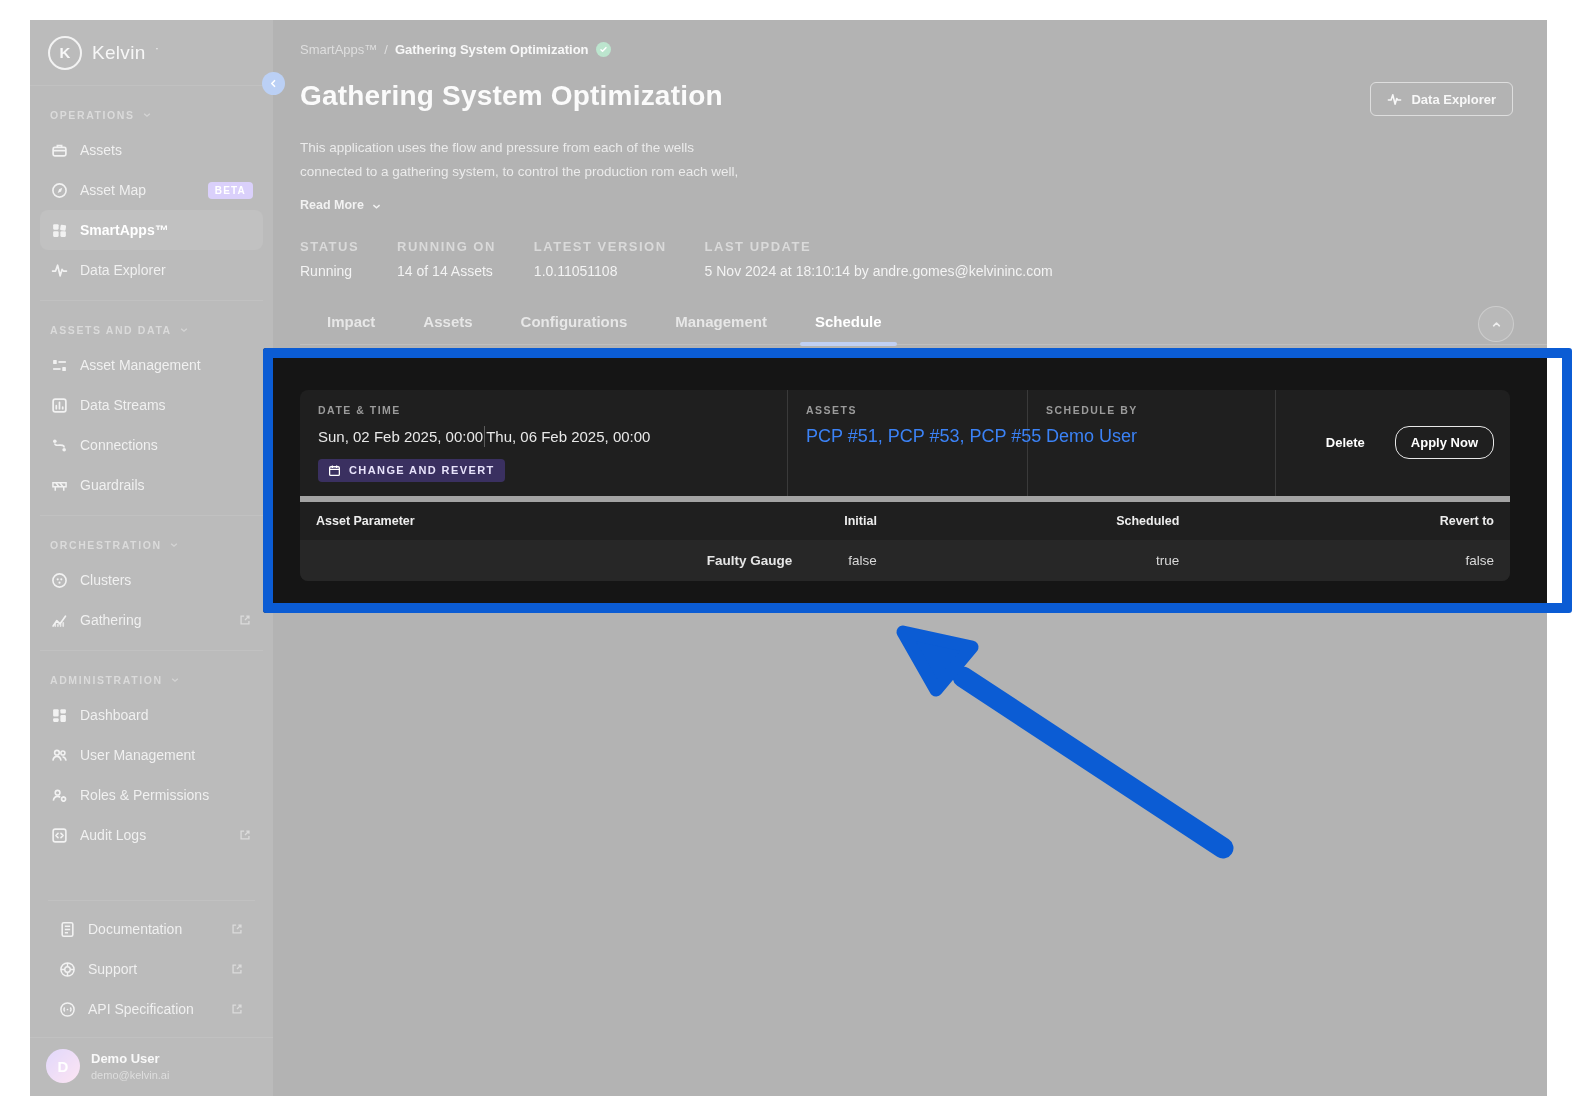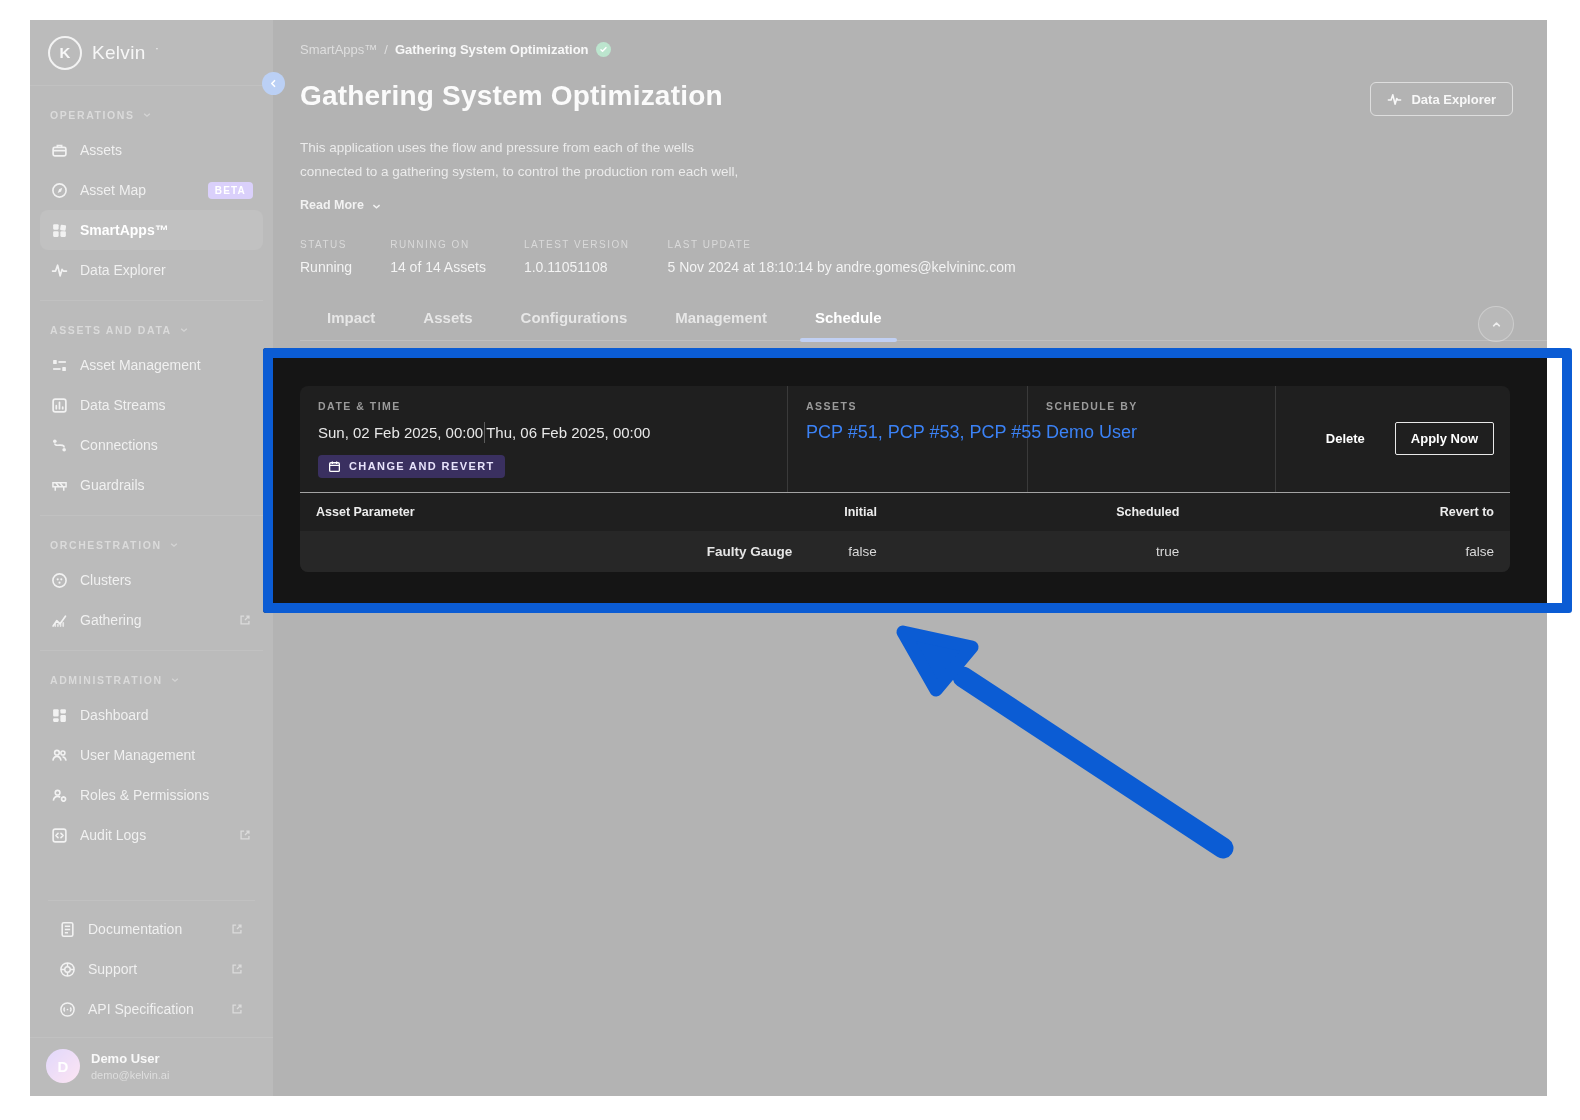--- a/index.html
+++ b/index.html
@@ -45,21 +45,21 @@
   .header-row{display:flex;justify-content:space-between;align-items:flex-start;margin-top:23px;}
   .page-title{font-size:28px;font-weight:bold;color:#f2f2f2;letter-spacing:.2px;}
   .data-explorer-btn{display:flex;align-items:center;gap:9px;height:34px;padding:0 16px;border:1px solid #9a9a9a;border-radius:6px;
                      background:transparent;color:#e9e9e9;font-size:13px;font-weight:bold;cursor:pointer;margin-top:2px;
                      font-family:"Liberation Sans",sans-serif;}
   .description{margin-top:20px;font-size:13.5px;line-height:1.8;color:#c3c3c3;}
   .description span{display:block;}
   .read-more{margin-top:13px;display:flex;align-items:flex-end;gap:7px;font-size:12.5px;font-weight:bold;color:#d6d6d6;cursor:pointer;}
   .status-row{display:flex;margin-top:27px;}
   .status-col{margin-right:38px;}
-  .status-label{font-size:10px;font-weight:normal;letter-spacing:1.5px;color:#8d8d8d;}
+  .status-label{font-size:13px;font-weight:bold;letter-spacing:1.5px;color:#8d8d8d;}
   .status-value{font-size:14px;color:#dcdcdc;margin-top:9px;white-space:nowrap;}
   .tabs-row{display:flex;gap:44px;margin:24px 0 0 27px;padding-left:25px;border-bottom:1px solid rgba(255,255,255,0.16);}
   .tab{position:relative;padding:10px 2px 14px;font-size:15px;font-weight:bold;color:#b5b5b5;cursor:pointer;}
   .tab.active{color:#ffffff;}
   .tab.active::after{content:"";position:absolute;left:-13px;right:-13px;bottom:-2px;height:4px;border-radius:2px;background:#3e6fd9;}
   .scroll-top-btn{position:absolute;right:33px;top:286px;width:34px;height:34px;border-radius:50%;
                   border:1px solid rgba(255,255,255,.28);background:rgba(255,255,255,.08);color:#cccccc;
                   display:flex;align-items:center;justify-content:center;cursor:pointer;z-index:2;}
 
   
@@ -72,23 +72,23 @@
   .ct-actions{flex:1;display:flex;align-items:center;justify-content:flex-end;gap:24px;padding:0 16px;}
   .card-label{font-size:10.5px;font-weight:bold;letter-spacing:1.5px;color:#9b9b9b;}
   .card-value{font-size:18px;color:#3b82f6;margin-top:10px;white-space:nowrap;}
   .date-vals{display:flex;align-items:center;gap:1px;margin-top:10px;}
   .date-val{font-size:15px;color:#e8e8e8;white-space:nowrap;}
   .date-sep{width:1px;height:21px;background:#5c5c5c;}
   .cr-badge{margin-top:12px;display:inline-flex;align-items:center;gap:8px;background:#3a3060;color:#e8e3fb;
             font-size:11px;font-weight:bold;letter-spacing:1.4px;border-radius:4px;padding:5px 10px;cursor:pointer;}
   .delete-btn{background:none;border:none;color:#ffffff;font-size:13px;font-weight:bold;cursor:pointer;
               font-family:"Liberation Sans",sans-serif;}
-  .apply-btn{background:none;border:1.5px solid #e8e8e8;border-radius:2px;color:#ffffff;font-size:13px;font-weight:bold;
+  .apply-btn{background:none;border:1.5px solid #e8e8e8;border-radius:14px;color:#ffffff;font-size:13px;font-weight:bold;
              padding:8px 15px;cursor:pointer;font-family:"Liberation Sans",sans-serif;}
-  .sched-table{width:100%;border-collapse:collapse;border-top:1px solid #a3a3a3;}
+  .sched-table{width:100%;border-collapse:collapse;border-top:6px solid #a3a3a3;}
   .sched-table th{font-size:12.5px;font-weight:bold;color:#ededed;padding:12px 16px;text-align:right;white-space:nowrap;}
   .sched-table th:first-child{text-align:left;}
   .sched-table td{font-size:13.5px;color:#d9d9d9;padding:13px 16px;text-align:right;background:#272727;white-space:nowrap;}
   .sched-table td:first-child{text-align:right;font-weight:bold;color:#e6e6e6;}
   .col-param{width:42%;} .col-initial{width:7%;} .col-sched{width:25%;} .col-revert{width:26%;}
 
   
   .spotlight{position:absolute;left:263px;top:348px;width:1309px;height:265px;box-sizing:border-box;
              border:10px solid #0b5cd4;border-radius:3px;box-shadow:0 0 0 3000px rgba(255,255,255,0.68);
              z-index:5;pointer-events:none;}

